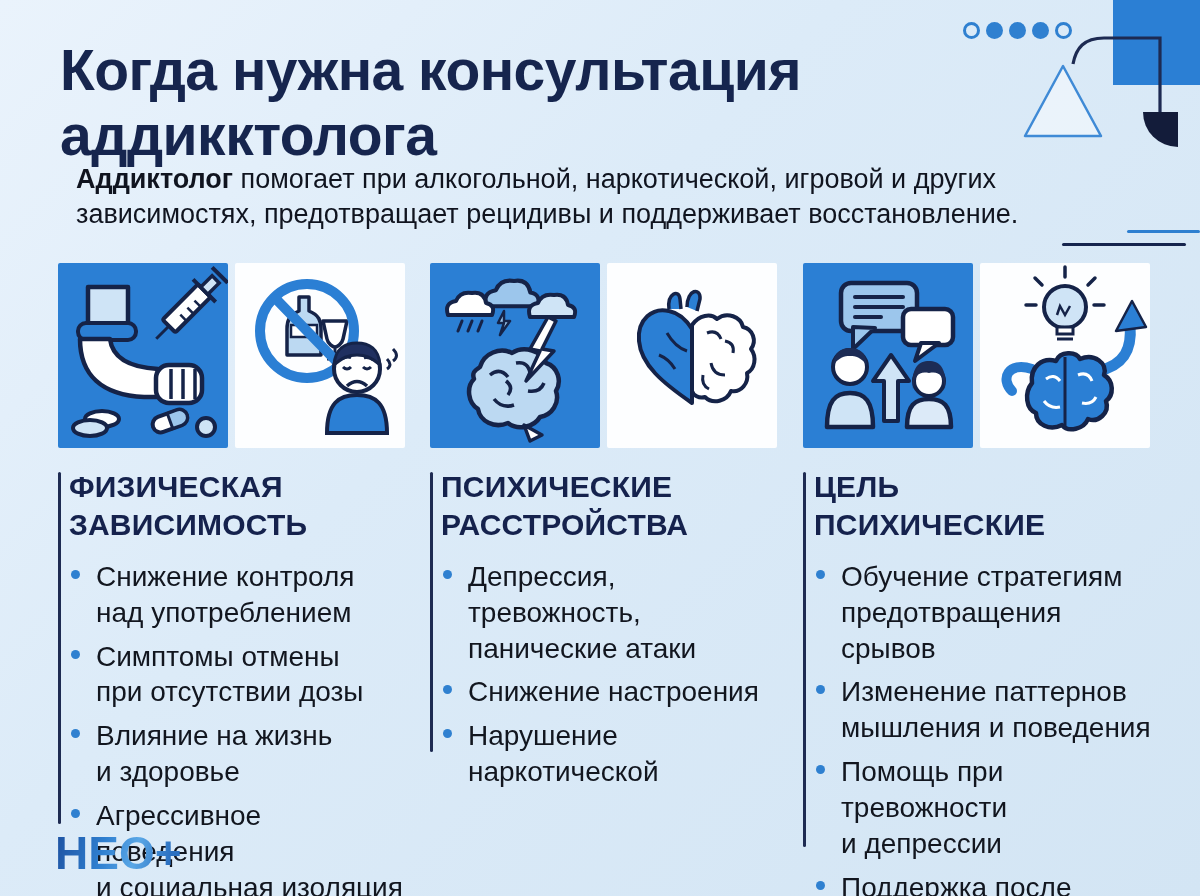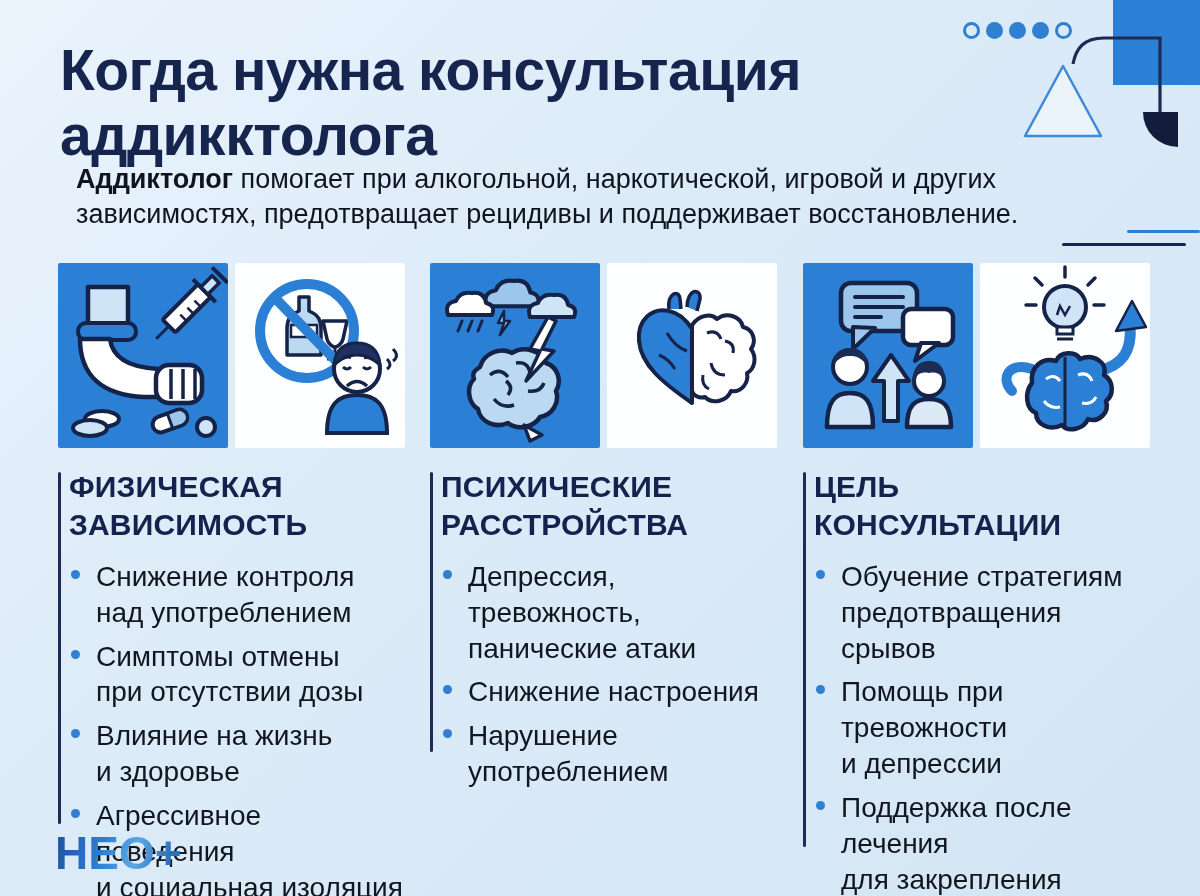--- a/index.html
+++ b/index.html
@@ -207,21 +207,21 @@
     <div class="textblock">
       <div class="vline"></div>
       <div class="content">
         <h2>ПСИХИЧЕСКИЕ
 РАССТРОЙСТВА</h2>
         <ul>
           <li>Депрессия, тревожность,
 панические атаки</li>
           <li>Снижение настроения</li>
           <li>Нарушение
-употреблением</li>
+наркотической</li>
         </ul>
       </div>
     </div>
   </section>
 
   <section class="col c3">
     <div class="tiles">
       <div class="tile t1">
         <svg width="170" height="185" viewBox="0 0 170 185" aria-hidden="true">
           <rect x="38" y="20" width="76" height="48" rx="10" fill="#9cc6ec" stroke="#152348" stroke-width="4.5"></rect>
@@ -260,24 +260,26 @@
           <path d="M77,52 l3,-9 l5,9 l5,-9" fill="none" stroke="#152348" stroke-width="2.5"></path>
           <rect x="77" y="64" width="16" height="7" fill="#ffffff" stroke="#152348" stroke-width="3"></rect>
           <line x1="77" y1="76" x2="93" y2="76" stroke="#152348" stroke-width="3"></line>
         </svg>
       </div>
     </div>
     <div class="textblock">
       <div class="vline"></div>
       <div class="content">
         <h2>ЦЕЛЬ
-КОНСУЛЬТАЦИИ</h2>
+ПСИХИЧЕСКИЕ</h2>
         <ul>
           <li>Обучение стратегиям
 предотвращения срывов</li>
+          <li>Изменение паттернов
+мышления и поведения</li>
           <li>Помощь при тревожности
 и депрессии</li>
           <li>Поддержка после лечения
 для закрепления
 результата</li>
         </ul>
       </div>
     </div>
   </section>
 

